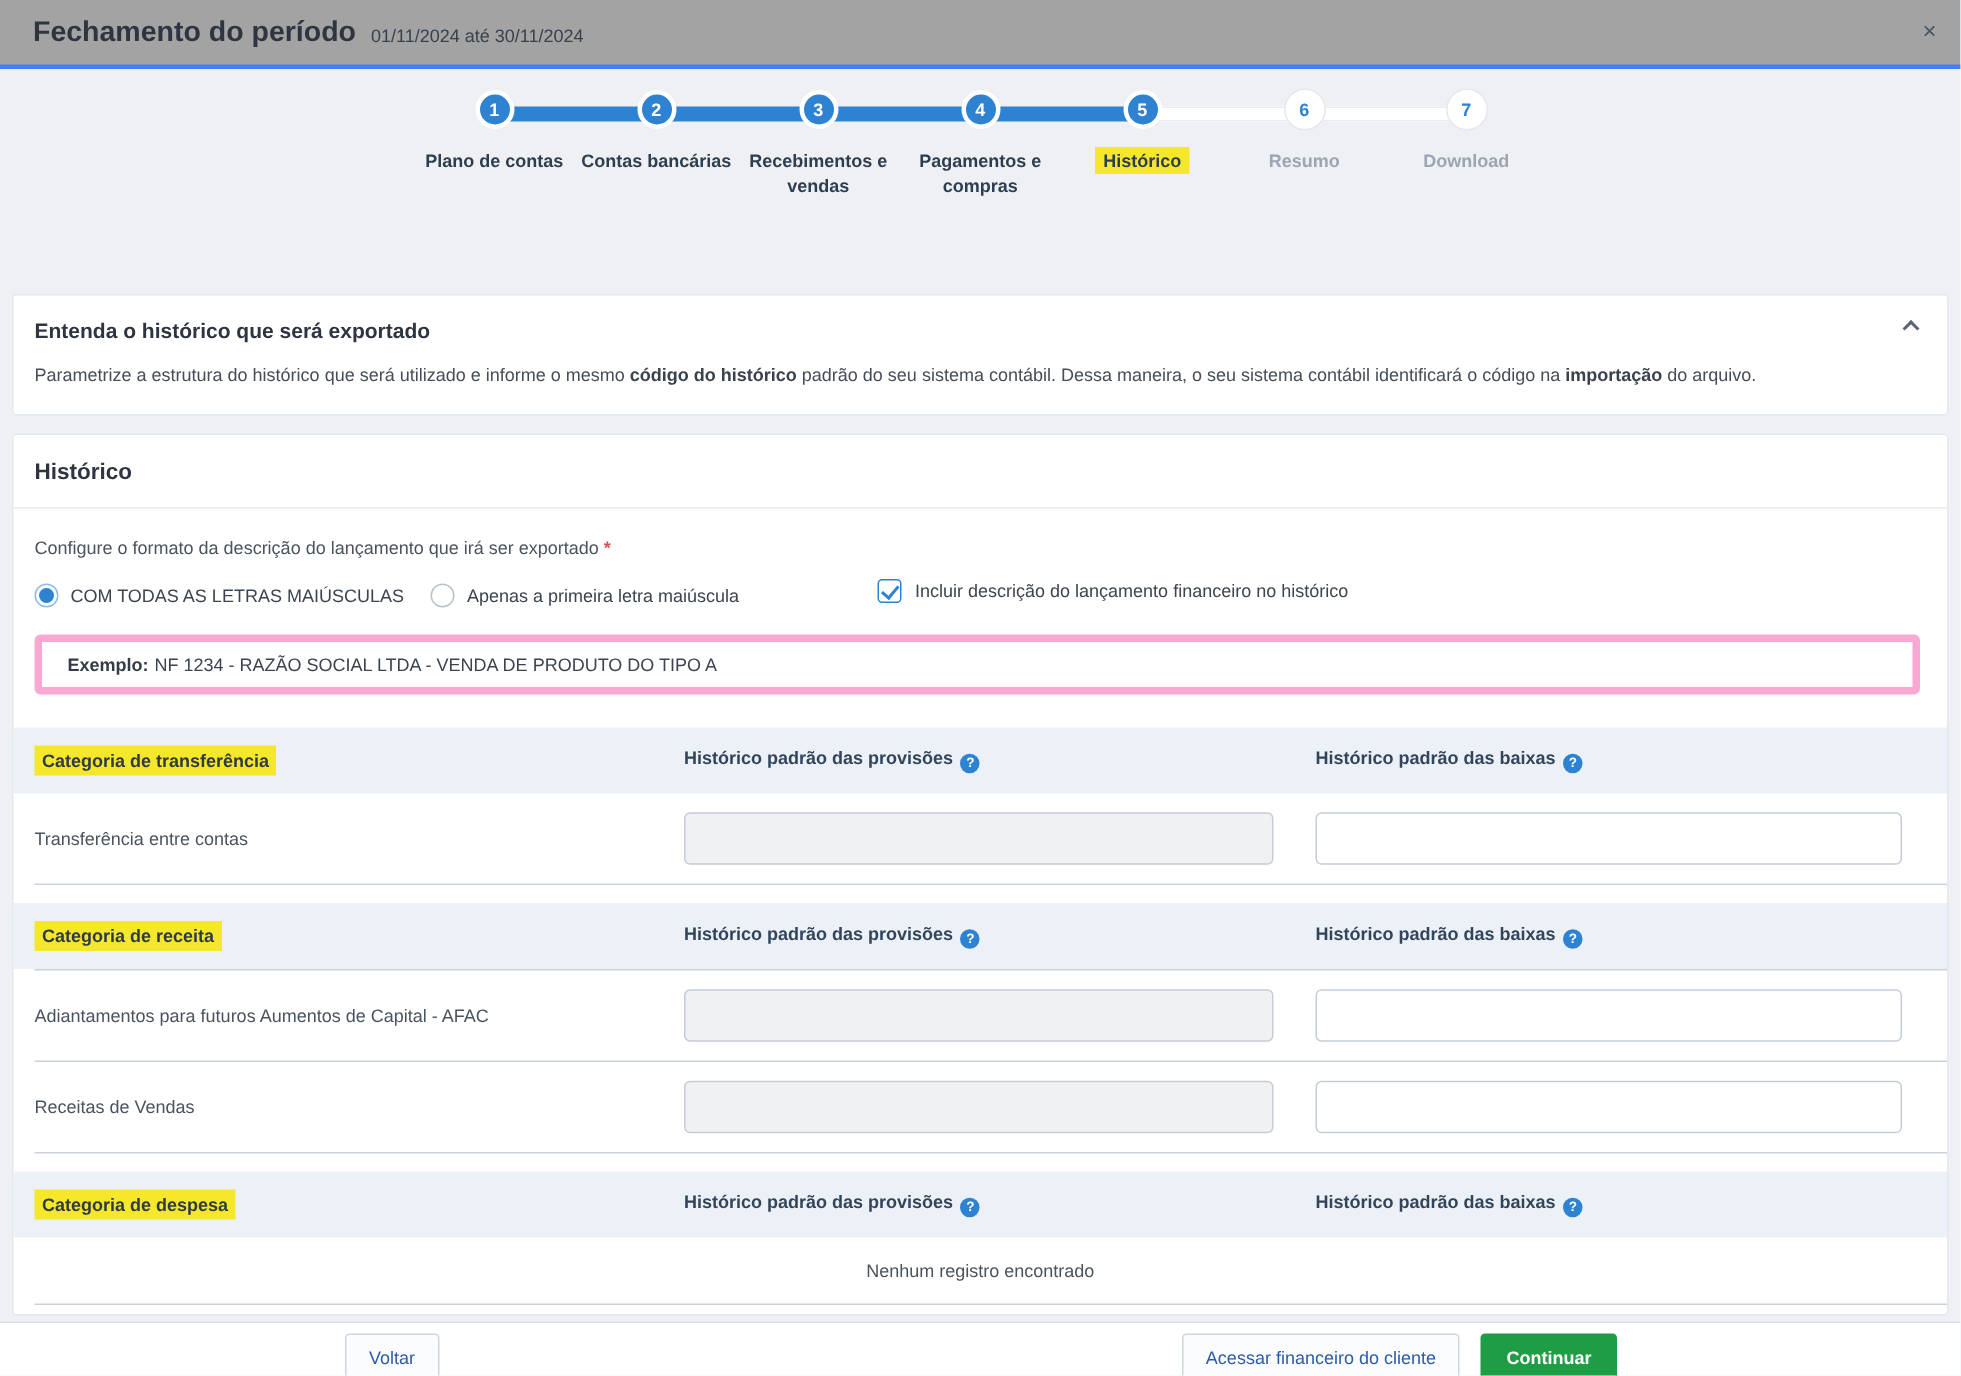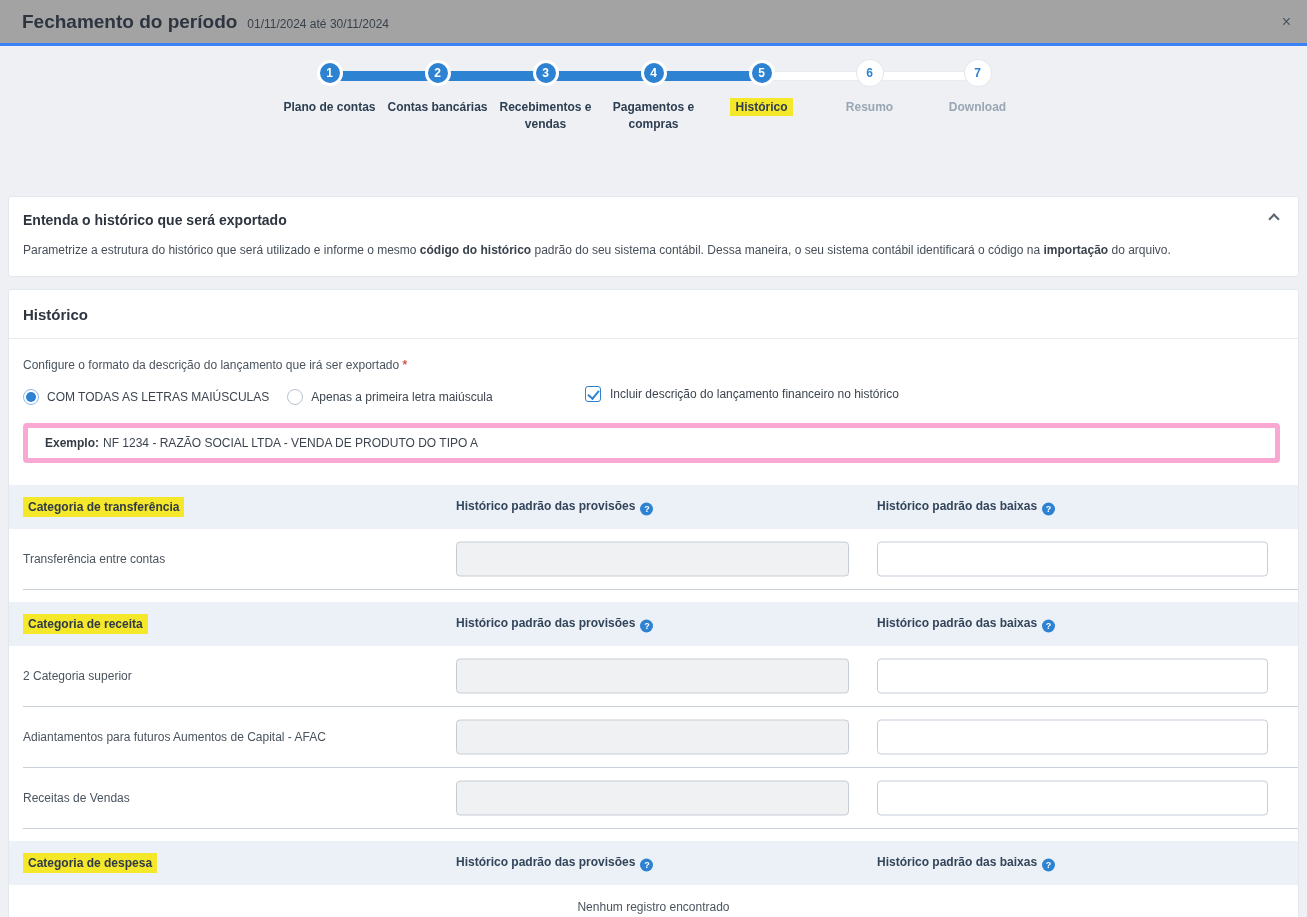--- a/index.html
+++ b/index.html
@@ -226,25 +226,20 @@
     <input class="inp-prov" type="text" disabled="" style="">
     <input class="inp-baixa" type="text" style="">
   </div>
   <div class="row-divider"></div>
 
   <div class="tsection-head tight">
     <span class="cat">Categoria de receita</span>
     <span class="colhead c2"><span>Histórico padrão das provisões</span><span class="help">?</span></span>
     <span class="colhead c3"><span>Histórico padrão das baixas</span><span class="help">?</span></span>
   </div>
-  <div class="trow">
-    <span class="rlabel">2 Categoria superior</span>
-    <input class="inp-prov" type="text" disabled="" style="">
-    <input class="inp-baixa" type="text" style="">
-  </div>
   <div class="row-divider"></div>
   <div class="trow">
     <span class="rlabel">Adiantamentos para futuros Aumentos de Capital - AFAC</span>
     <input class="inp-prov" type="text" disabled="" style="">
     <input class="inp-baixa" type="text" style="">
   </div>
   <div class="row-divider"></div>
   <div class="trow">
     <span class="rlabel">Receitas de Vendas</span>
     <input class="inp-prov" type="text" disabled="" style="">

